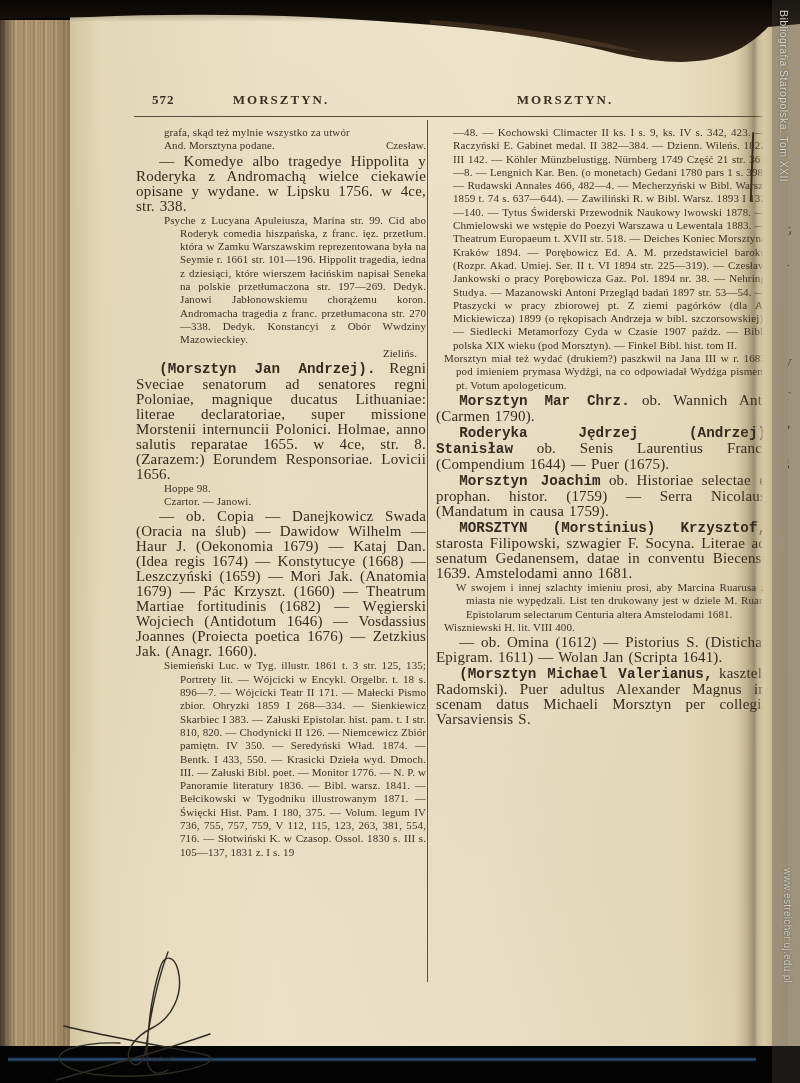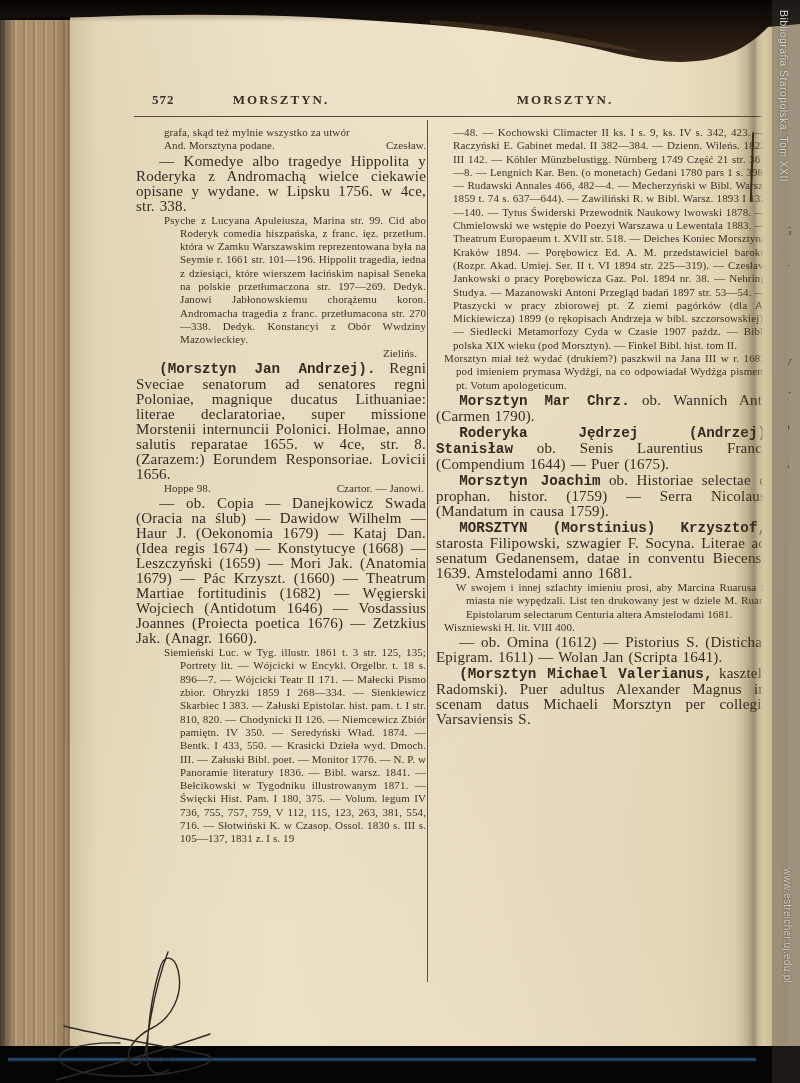--- a/index.html
+++ b/index.html
@@ -98,21 +98,21 @@
   .main{font-size:15px;line-height:15px;letter-spacing:.2px;word-spacing:1px;}
   .small{font-size:11px;line-height:13.3px;color:#3a3226;letter-spacing:.1px;}
   p{margin:0;}
   .entry{text-indent:1.55em;margin-top:1px;}
   .hw{font-family:Liberation Mono, monospace;font-weight:700;font-size:.95em;letter-spacing:0;}
 
   .note-l{margin-left:28px;padding-left:16px;text-indent:-16px;}
   .carry1{margin-left:28px;}
   .carry2{margin-left:28px;display:flex;justify-content:space-between;position:relative;overflow:visible;}
   .sig-line{text-align:right;padding-right:9px;}
-  .refs{margin-left:28px;margin-right:2px;display:flex;justify-content:space-between;}
+  .refs{margin-left:28px;margin-right:2px;display:flex;justify-content:space-between;flex-direction:column;}
   .note-rc{margin-left:17px;}
   .note-hang{margin-left:20px;text-indent:-12px;}
   .note-hang2{margin-left:30px;text-indent:-10px;}
   .note-flush{margin-left:8px;}
 
   .signature{position:absolute;left:50px;top:930px;z-index:60;}
 </style>
 </head>
 <body>
 

